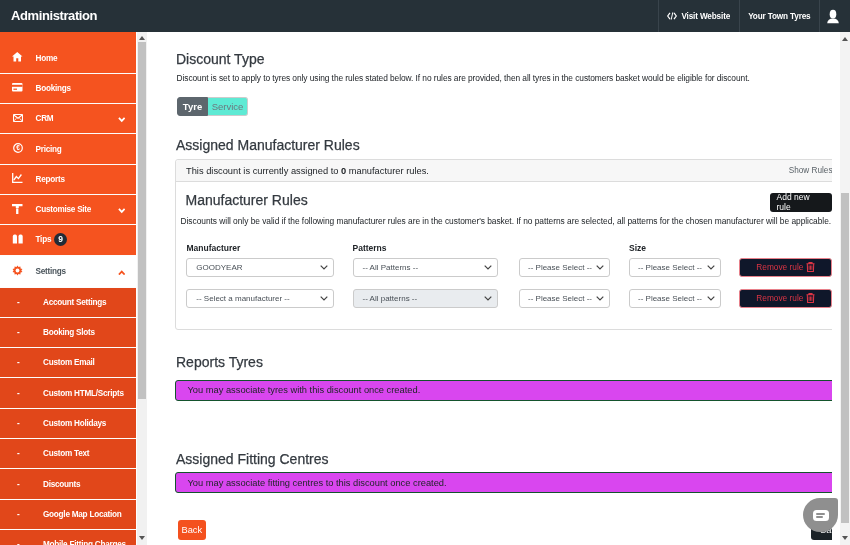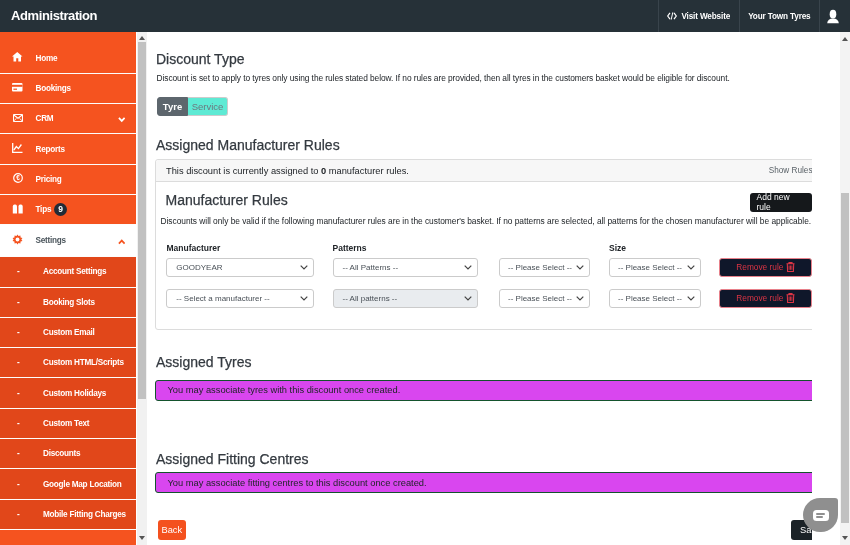--- a/index.html
+++ b/index.html
@@ -24,21 +24,21 @@
 .sub .lbl { left:43px; }
 .badge9 { display:inline-block; position:absolute; left:54px; top:50%; margin-top:-6.5px; width:13px; height:13px; border-radius:50%; background:#212b36; color:#fff; font-size:8.5px; font-weight:bold; text-align:center; line-height:13px; }
 
 .sb-left { position:absolute; left:137px; top:32px; width:10px; height:513px; background:#f1f1f1; z-index:25; }
 .sb-right { position:absolute; right:0; top:32px; width:10px; height:513px; background:#f3f3f3; z-index:45; }
 .thumb { position:absolute; left:1px; width:8px; background:#c1c1c1; }
 .arr { position:absolute; left:2px; width:0; height:0; border-left:3px solid transparent; border-right:3px solid transparent; }
 .arr.up { border-bottom:4px solid #555; }
 .arr.dn { border-top:4px solid #555; }
 
-.main { position:absolute; left:144px; top:32px; width:668px; height:513px; background:#fff; overflow:hidden; }
+.main { position:absolute; left:164px; top:32px; width:668px; height:513px; background:#fff; overflow:hidden; }
 .abs { position:absolute; }
 h1 { font-size:14px; font-weight:normal; color:#343a40; letter-spacing:0; -webkit-text-stroke:0.25px #343a40; }
 p.desc { font-size:8.4px; letter-spacing:-0.07px; color:#212529; }
 .toggle { display:inline-flex;border-radius:8px; }
 .tbtn { font-size:9.5px; height:18.5px; display:flex; align-items:center; justify-content:center; border:1px solid #ccc; }
 .tbtn.on { background:#5d666d; color:#fff; border-color:#5d666d; border-radius:3px 0 0 3px; font-weight:bold; }
 .tbtn.off { background:#5eead4; color:#6d767e; border-left:none; border-radius:0 3px 3px 0; }
 .card { position:absolute; border:1px solid #dcdcdc; border-radius:3px; background:#fff; }
 .card-head { background:#f7f7f7; border-bottom:1px solid #dcdcdc; border-radius:3px 3px 0 0; height:22px; font-size:9.3px; color:#212529; display:flex; justify-content:space-between; align-items:center; padding:0 7px 0 10.5px; }
 .btn-dark { position:absolute; background:#15181b; color:#fff; font-size:8.5px; height:18.5px; display:flex; align-items:center; padding:0 6.5px; border-radius:3px; }
@@ -98,32 +98,42 @@
             <rect x="0.5" y="0.5" width="9" height="7" rx="0.8" fill="none" stroke="#fff" stroke-width="1.1"></rect>
             <path d="M0.8 1 L5 4.3 L9.2 1" stroke="#fff" stroke-width="1.1" fill="none"></path>
             <path d="M0.8 6.9 L3.6 4.2 M9.2 6.9 L6.4 4.2" stroke="#fff" stroke-width="0.9" fill="none"></path>
           </svg></span>
         <span class="lbl">CRM</span>
         <span class="chev"><svg width="7.5" height="5.5" viewBox="0 0 7.5 5.5">
             <path d="M0.9 0.9 L3.75 3.9 L6.6 0.9" stroke="#fff" stroke-width="1.7" fill="none"></path>
           </svg></span>
       </div>
     <div class="mi">
+        <span class="ico"><svg width="10" height="10" viewBox="0 0 10 10">
+            <circle cx="5" cy="5" r="4.3" fill="none" stroke="#fff" stroke-width="1.2"></circle>
+            <text x="5" y="7.3" font-size="6.5" font-weight="bold" fill="#fff" text-anchor="middle" font-family="Liberation Sans">€</text>
+          </svg></span>
+        <span class="lbl">Pricing</span>
+      </div>
+    <div class="mi">
         <span class="ico"><svg width="11" height="10" viewBox="0 0 11 10">
             <path d="M0.7 0 L0.7 9.3 L10.5 9.3" stroke="#fff" stroke-width="1.3" fill="none"></path>
             <path d="M1.8 7 L4.4 3.6 L6.4 5.6 L9.4 1.5" stroke="#fff" stroke-width="1.3" fill="none"></path>
           </svg></span>
         <span class="lbl">Reports</span>
       </div>
     <div class="mi">
-        <span class="ico"><svg width="10" height="10" viewBox="0 0 10 10">
-            <circle cx="5" cy="5" r="4.3" fill="none" stroke="#fff" stroke-width="1.2"></circle>
-            <text x="5" y="7.3" font-size="6.5" font-weight="bold" fill="#fff" text-anchor="middle" font-family="Liberation Sans">€</text>
-          </svg></span>
-        <span class="lbl">Pricing</span>
+        <span class="ico"><svg width="10.5" height="10" viewBox="0 0 10.5 10">
+            <path d="M0 0 L10.5 0 L10.5 2.2 L6.8 2.2 L6.8 4 L3.8 4 L3.8 2.2 L0 2.2 Z" fill="#fff"></path>
+            <rect x="4.1" y="4.4" width="2.3" height="5.6" fill="#fff"></rect>
+          </svg></span>
+        <span class="lbl">Customise Site</span>
+        <span class="chev"><svg width="7.5" height="5.5" viewBox="0 0 7.5 5.5">
+            <path d="M0.9 0.9 L3.75 3.9 L6.6 0.9" stroke="#fff" stroke-width="1.7" fill="none"></path>
+          </svg></span>
       </div>
     <div class="mi">
         <span class="ico"><svg width="11.5" height="10" viewBox="0 0 11.5 10">
             <path d="M0.8 2.5 Q0.8 0.4 2.5 0.4 L3.3 0.4 Q5 0.4 5 2.5 L5 9.6 L0.8 9.6 Z" fill="#fff"></path>
             <path d="M6.5 2.5 Q6.5 0.4 8.2 0.4 L9 0.4 Q10.7 0.4 10.7 2.5 L10.7 9.6 L6.5 9.6 Z" fill="#fff"></path>
           </svg></span>
         <span class="lbl">Tips</span>
         <span class="badge9">9</span>
       </div>
     <div class="mi active">
@@ -269,21 +279,21 @@
       <span>-- Please Select --</span>
       <span class="caret"><svg width="8" height="5" viewBox="0 0 8 5">
           <path d="M0.7 0.7 L4 4 L7.3 0.7" stroke="#444" stroke-width="1.2" fill="none"></path>
         </svg></span>
     </div>
   <div class="btn-remove" style="left:575px; top:256.7px; width:93px;">Remove rule&nbsp;<svg width="9" height="10" viewBox="0 0 9 10">
         <path d="M0.5 1.8 L8.5 1.8 M3 1.8 L3 0.6 L6 0.6 L6 1.8 M1.3 1.8 L1.6 9.5 L7.4 9.5 L7.7 1.8" stroke="#dc3545" stroke-width="1.1" fill="none"></path>
         <path d="M3.1 3.5 L3.1 7.8 M4.5 3.5 L4.5 7.8 M5.9 3.5 L5.9 7.8" stroke="#dc3545" stroke-width="0.9" fill="none"></path>
       </svg></div>
 
-  <div class="h2 abs" style="left:12px; top:321.5px;">Assigned Tyres</div>
+  <div class="h2 abs" style="left:12px; top:321.5px;">Reports Tyres</div>
   <div class="gray-panel" style="left:10.5px; top:347.5px; width:666px;">You may associate tyres with this discount once created.</div>
 
   <div class="h2 abs" style="left:12px; top:418.5px;">Assigned Fitting Centres</div>
   <div class="gray-panel" style="left:10.5px; top:440px; width:666px;">You may associate fitting centres to this discount once created.</div>
 
   <div class="btn-back" style="left:13.5px; top:488px;">Back</div>
   <div class="btn-save" style="left:647px; top:488px;">Save</div>
 </div>
 
 <div class="chat">

